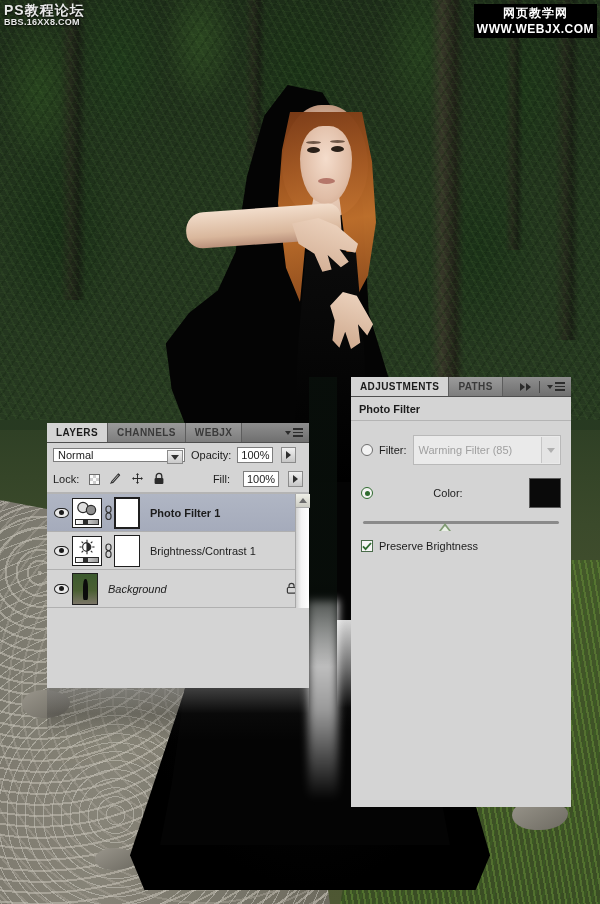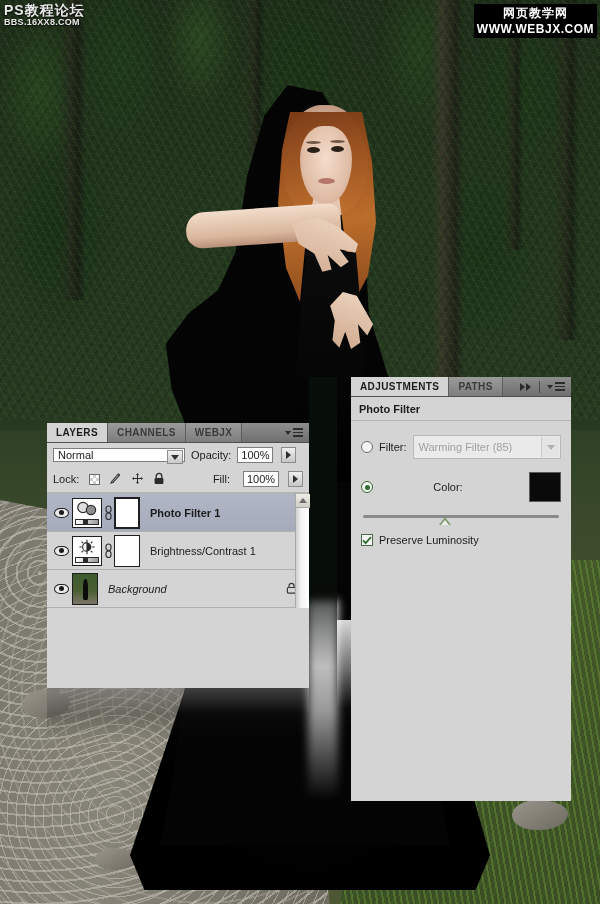--- a/index.html
+++ b/index.html
@@ -303,21 +303,21 @@
   .adj-body { padding:14px 10px 0 10px; }
   .adj-line { display:flex; align-items:center; gap:6px; margin-bottom:13px;justify-content:space-between; }
   .radio {
     width:12px;height:12px;border-radius:50%;
     border:1.5px solid #6e6e6e; background:#f3f3f3;
     display:flex; align-items:center; justify-content:center; flex:none;
   }
   .radio.on { border-color:#2f6b2f; }
   .radio.on:after { content:""; width:5px;height:5px;border-radius:50%;background:#2f6b2f; }
   .combo {
-    flex:1; height:24px; background:#eaeaea; border:1px solid #b9b9b9;
+    flex:1; height:30px; background:#eaeaea; border:1px solid #b9b9b9;
     display:flex; align-items:center; padding-left:5px; color:#a0a0a0; font-size:11px;
     position:relative;
   }
   .combo .caret {
     position:absolute; right:1px; top:1px; bottom:1px; width:18px;
     background:#e4e4e4; border-left:1px solid #c6c6c6;
     display:flex; align-items:center; justify-content:center;
   }
   .combo .caret i { width:0;height:0;border-left:4px solid transparent;border-right:4px solid transparent;border-top:5px solid #b0b0b0; display:block;}
   .swatch { width:32px; height:30px; background:#0a0a0a; border:1px solid #5a5a5a; margin-left:6px; }
@@ -598,21 +598,21 @@
     <div class="slider-track">
       <span class="slider-knob" id="density-knob" style="left: 42%;"></span>
     </div>
 
     <div class="check-row">
       <span class="checkbox">
         <svg width="10" height="9" viewBox="0 0 10 9">
             <path d="M1 4.4 L3.6 7.2 L9 1" fill="none" stroke="#2f6b2f" stroke-width="1.8"></path>
           </svg>
       </span>
-      <span class="lbl">Preserve Luminosity</span>
+      <span class="lbl">Preserve Brightness</span>
     </div>
   </div>
   <div class="adj-fill"></div>
 </div>
 
 <div class="dark-gap"></div>
 <div class="fade-left"></div>
 <div class="fade-right"></div>
 <div class="white-streak"></div>
 

